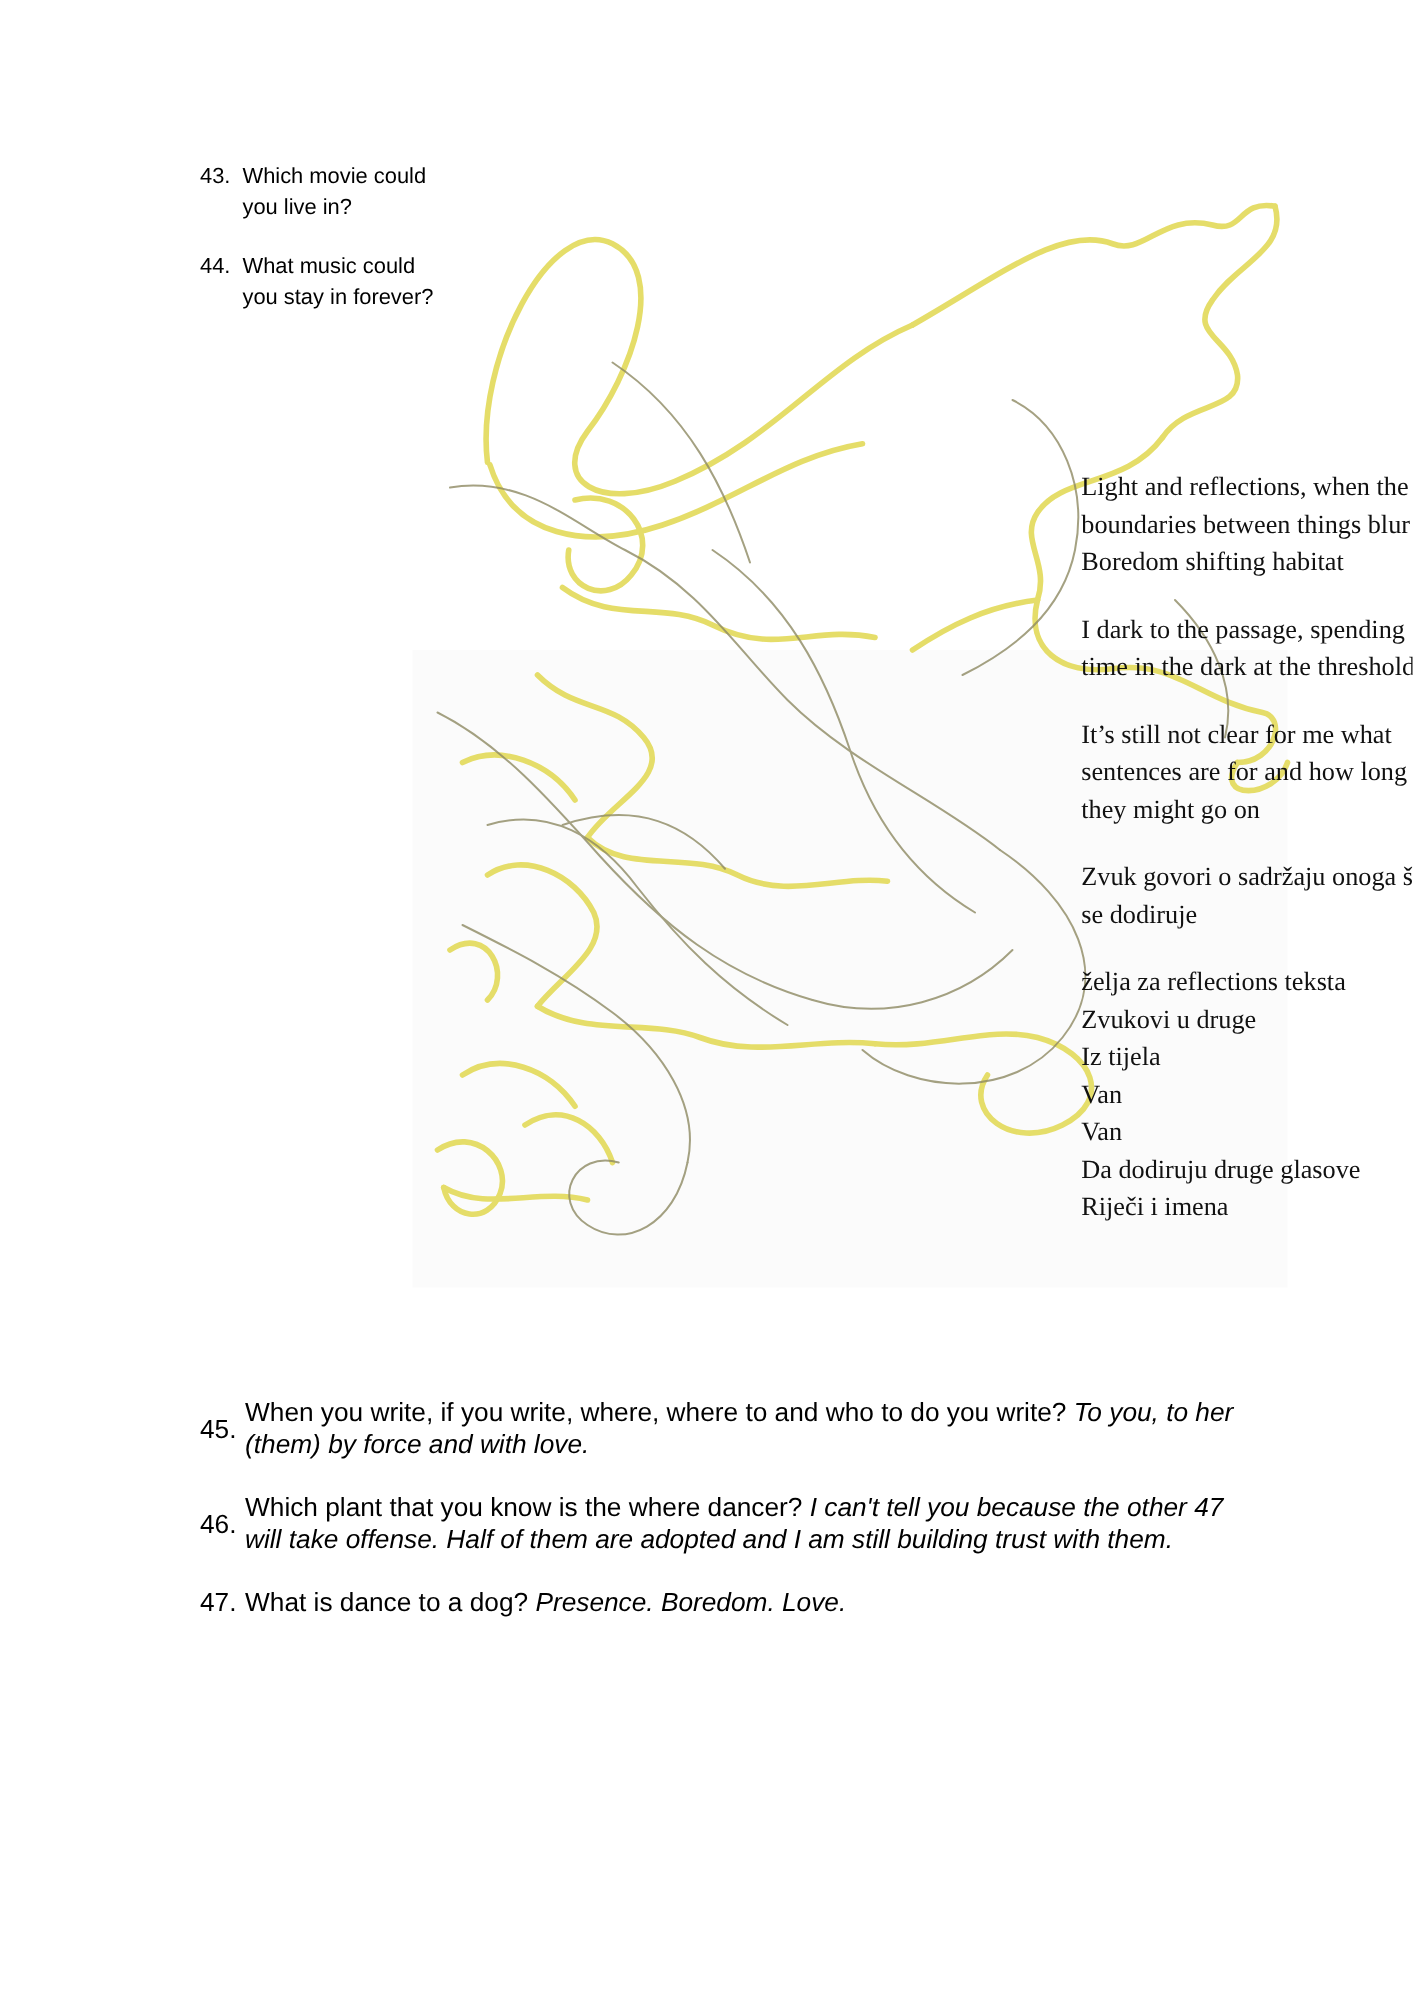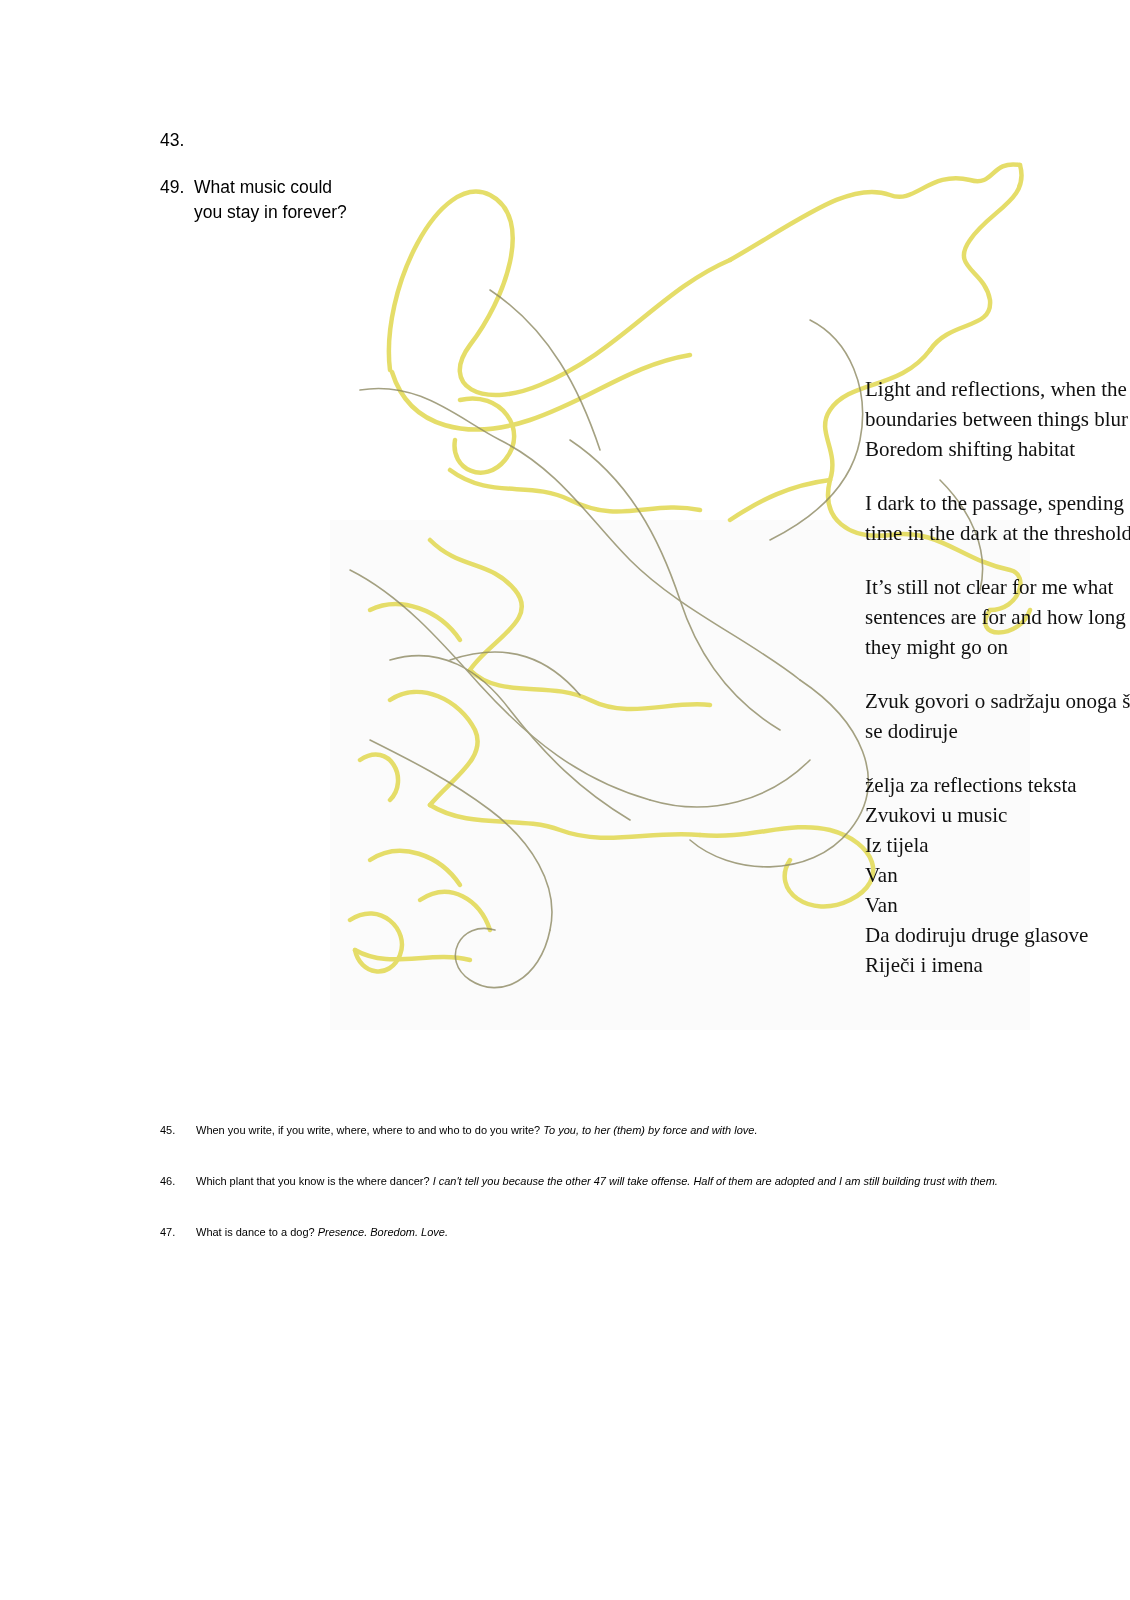--- a/index.html
+++ b/index.html
@@ -91,40 +91,42 @@
   .poem .line { white-space: pre-wrap; }
 
   
   .bottom-questions {
     position: absolute;
     left: 160px;
     top: 1118px;
     width: 840px;
   }
   .bottom-questions .q-item {
-    font-size: 11px;
+    font-size: 21px;
     line-height: 25px;
     margin-bottom: 26px;
+    align-items: center;
   }
   .bottom-questions .q-num {
     width: 36px;
     flex: 0 0 36px;
   }
 </style>
 </head>
 <body>
 
 <div class="page">
 
   <div class="top-questions">
     <div class="q-item">
       <span class="q-num">43.</span>
-    </div>
-    <div class="q-item">
-      <span class="q-num">49.</span>
+      <span class="q-body">Which movie could you live in?</span>
+    </div>
+    <div class="q-item">
+      <span class="q-num">44.</span>
       <span class="q-body">What music could you stay in forever?</span>
     </div>
   </div>
 
   <div class="artwork">
     <div class="art-gray"></div>
 
     <svg viewBox="0 0 700 890" xmlns="http://www.w3.org/2000/svg">
       <g fill="none" stroke="#e4dc62" stroke-width="4.5" stroke-linecap="round" stroke-linejoin="round" opacity="0.95">
 
@@ -184,21 +186,21 @@
         <span class="line">It’s still not clear for me what</span><br>
         <span class="line">sentences are for and how long</span><br>
         <span class="line">they might go on</span>
       </p>
       <p class="stanza">
         <span class="line">Zvuk govori o sadržaju onoga što</span><br>
         <span class="line">se dodiruje</span>
       </p>
       <p class="stanza">
         <span class="line">želja za reflections teksta</span><br>
-        <span class="line">Zvukovi u music</span><br>
+        <span class="line">Zvukovi u druge</span><br>
         <span class="line">Iz tijela</span><br>
         <span class="line">Van</span><br>
         <span class="line">Van</span><br>
         <span class="line">Da dodiruju druge glasove</span><br>
         <span class="line">Riječi i imena</span>
       </p>
     </div>
   </div>
 
   <div class="bottom-questions">

